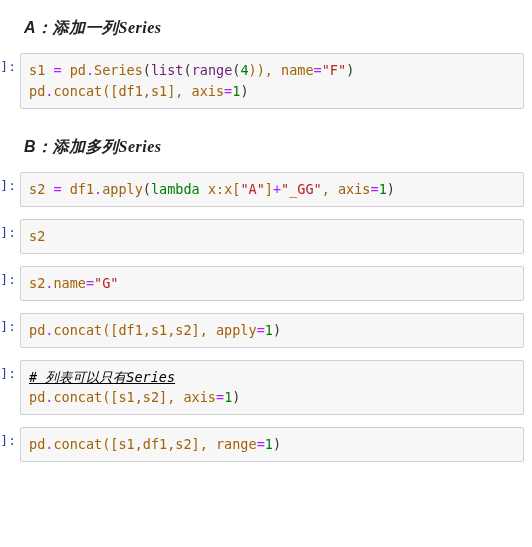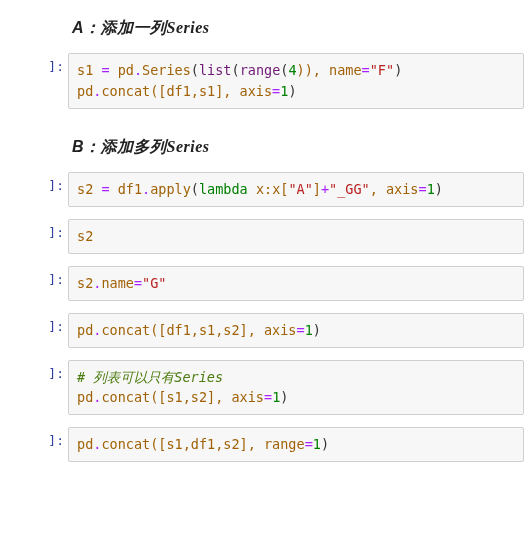--- a/index.html
+++ b/index.html
@@ -6,21 +6,20 @@
   margin: 0;
   padding: 0;
   background: #ffffff;
   font-family: "Helvetica Neue", Helvetica, Arial, sans-serif;
   font-size: 14px;
   color: #333;
   width: 532px;
 }
 .page {
   padding: 10px 0 18px 0;
-  margin-left: 48px;
 }
 .heading {
   font-weight: 700;
   font-style: italic;
   font-size: 16px;
   color: #222;
   margin: 8px 0 14px 24px;
   letter-spacing: 0.5px;
 }
 .heading .serfrag {
@@ -62,21 +61,21 @@
 .codebox .line {
   white-space: pre;
 }
 .tok-ident  { color: #a16207; }
 .tok-op     { color: #aa22ff; }
 .tok-punc   { color: #333333; }
 .tok-kw     { color: #008000; font-weight: 400; }
 .tok-num    { color: #008000; }          
 .tok-str    { color: #ba2121; }          
 .tok-builtin{ color: #701a75; }          
-.tok-cmt    { color: #4d7c0f; font-style: italic; }
+.tok-cmt    { color: #000000; font-style: italic; text-decoration: underline; }
 </style>
 </head>
 <body>
 
 <div class="page">
 
   <div class="heading">
     <span>A：添加一列</span><span class="serfrag">Series</span>
   </div>
 
@@ -109,21 +108,21 @@
   <div class="cell">
     <div class="prompt">]:</div>
     <div class="codebox">
       <div class="line"><span class="tok-ident">s2</span><span class="tok-op">.</span><span class="tok-ident">name</span><span class="tok-op">=</span><span class="tok-str">"G"</span></div>
     </div>
   </div>
 
   <div class="cell">
     <div class="prompt">]:</div>
     <div class="codebox">
-      <div class="line"><span class="tok-ident">pd</span><span class="tok-op">.</span><span class="tok-ident">concat</span><span class="tok-ident">([df1,s1,s2], axis</span><span class="tok-op">=</span><span class="tok-num">1</span><span class="tok-punc">)</span></div>
+      <div class="line"><span class="tok-ident">pd</span><span class="tok-op">.</span><span class="tok-ident">concat</span><span class="tok-ident">([df1,s1,s2], apply</span><span class="tok-op">=</span><span class="tok-num">1</span><span class="tok-punc">)</span></div>
     </div>
   </div>
 
   <div class="cell">
     <div class="prompt">]:</div>
     <div class="codebox">
       <div class="line"><span class="tok-cmt"># 列表可以只有Series</span></div>
       <div class="line"><span class="tok-ident">pd</span><span class="tok-op">.</span><span class="tok-ident">concat</span><span class="tok-ident">([s1,s2], axis</span><span class="tok-op">=</span><span class="tok-num">1</span><span class="tok-punc">)</span></div>
     </div>
   </div>

